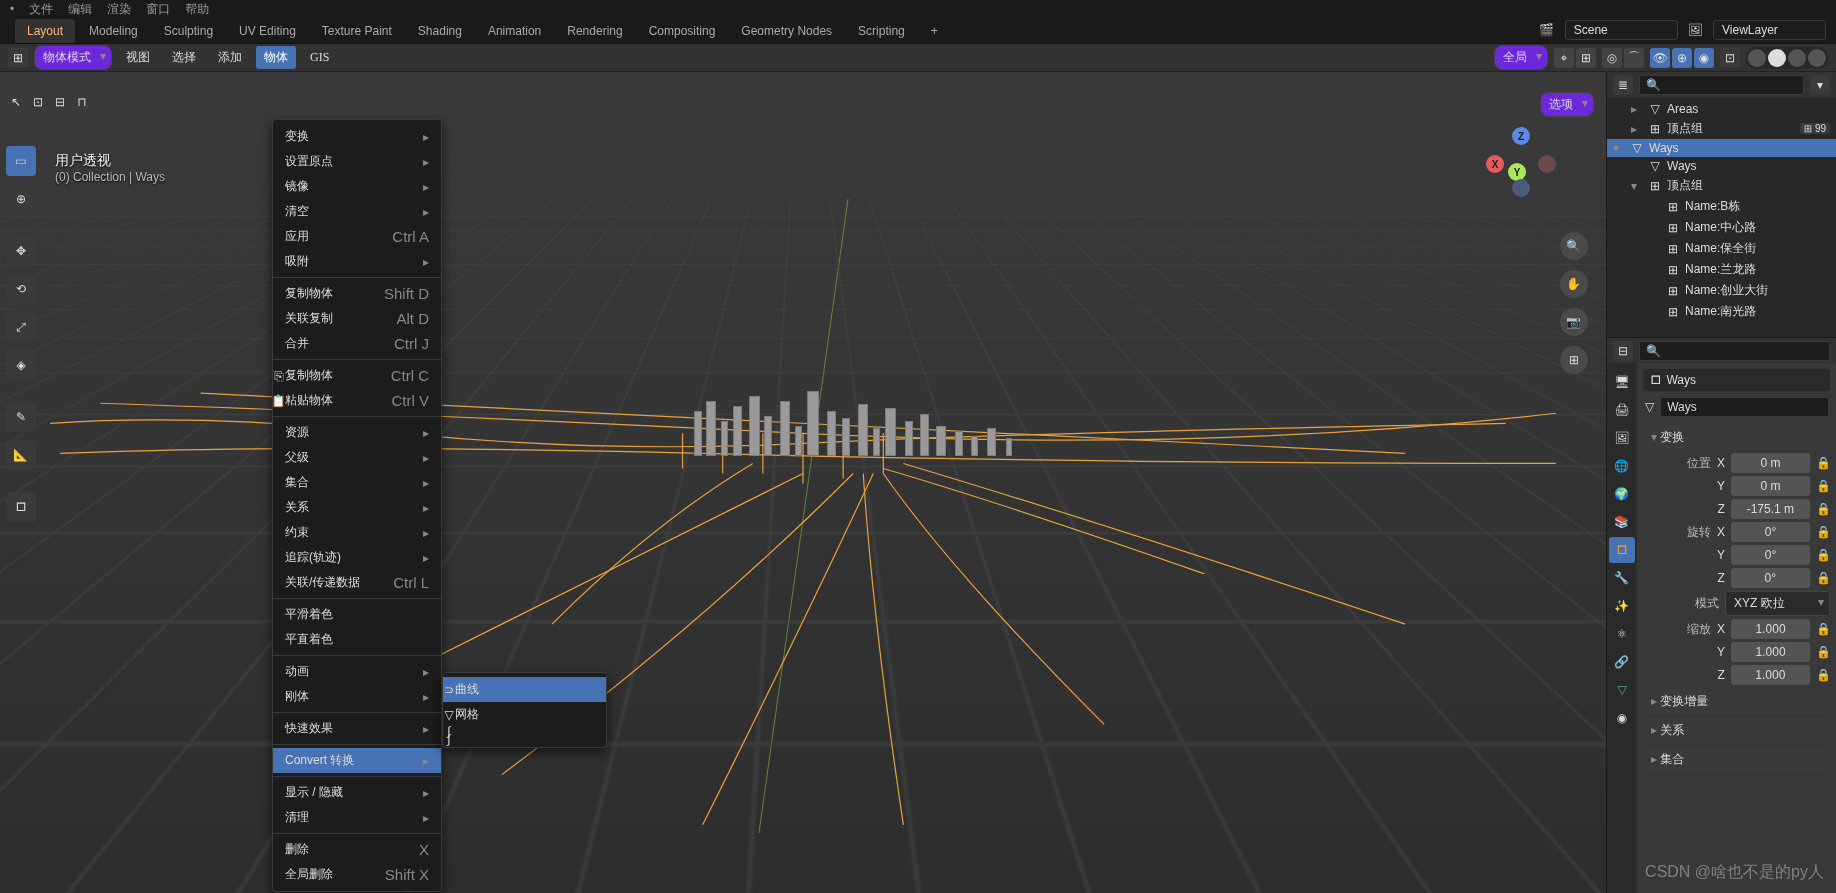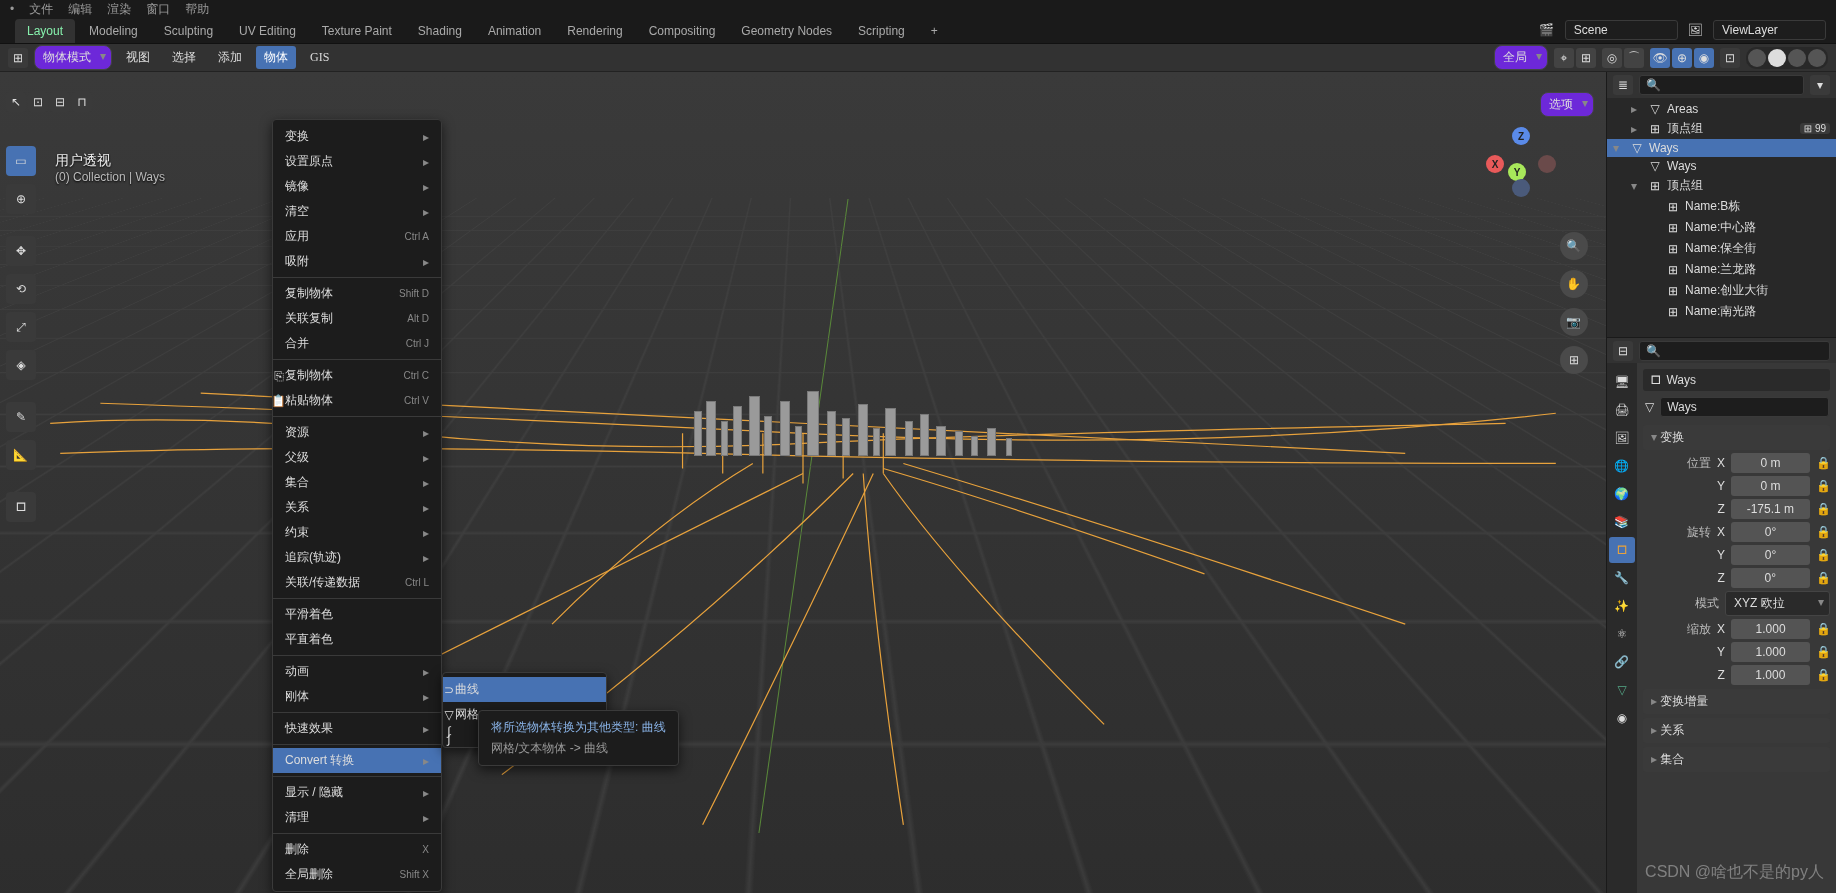--- a/index.html
+++ b/index.html
@@ -3,21 +3,21 @@
 <meta charset="utf-8">
 <style>
 * { margin:0; padding:0; box-sizing:border-box; font-family:sans-serif; font-size:12px; color:#ddd; user-select:none; }
 body { background:#232323; width:1836px; height:893px; position:relative; overflow:hidden; }
 
 .top-menu { height:18px; background:#1a1a1a; display:flex; align-items:center; padding:0 10px; gap:15px; color:#888; }
 .top-menu span { color:#999; }
 .tabs { height:26px; background:#1a1a1a; display:flex; align-items:flex-end; padding-left:15px; gap:2px; border-bottom:1px solid #111; position:relative; }
 
 .tab { padding:5px 12px; color:#aaa; border-radius:4px 4px 0 0; cursor:pointer; }
-.tab.active { background:#323232; color:#86efac; }
+.tab.active { background:#323232; color:#fdba74; }
 .scene-bar { position:absolute; right:10px; top:2px; display:flex; gap:10px; align-items:center; }
 .scene-box { background:#1d1d1d; border:1px solid #3a3a3a; padding:2px 8px; border-radius:3px; width:113px; }
 
 .sec-bar { height:28px; background:#323232; display:flex; align-items:center; padding:0 8px; gap:6px; border-bottom:1px solid #222; }
 .hdr-btn { padding:3px 8px; border-radius:3px; cursor:pointer;font-family:Liberation Serif, serif; }
 .hdr-btn.open { background:#4772b3; color:#fff; }
 .dropdown { background:#6d28d9; border:1px solid #444; border-radius:8px; padding:3px 20px 3px 8px; position:relative; }
 .dropdown::after { content:"▾"; position:absolute; right:5px; color:#888; }
 
 .icon-sq { width:20px; height:20px; border-radius:3px; display:flex; align-items:center; justify-content:center; background:#3a3a3a; }
@@ -55,21 +55,21 @@
 .ax-neg2 { background:#4a5a7a; bottom:0; left:26px; }
 
 .side-btns { position:absolute; right:18px; top:160px; display:flex; flex-direction:column; gap:10px; }
 .circ-btn { width:28px; height:28px; background:#4a4a4a; border-radius:50%; display:flex; align-items:center; justify-content:center; cursor:pointer; }
 
 .opts { position:absolute; right:12px; top:20px; }
 
 .ctx-menu { position:absolute; left:272px; top:47px; width:170px; background:#1c1c1c; border:1px solid #3a3a3a; border-radius:4px; padding:4px 0; box-shadow:0 4px 12px rgba(0,0,0,0.6); }
 .mi { padding:4px 12px; display:flex; justify-content:space-between; align-items:center; cursor:pointer; position:relative; }
 .mi.hl { background:#4772b3; }
-.mi .sc { color:#888; font-size:10px; }
+.mi .sc { color:#888; font-size:15px; }
 .mi .arr { color:#888; }
 .mi .ic { position:absolute; left:-2px; width:16px; text-align:center; }
 .sep { height:1px; background:#3a3a3a; margin:3px 0; }
 
 .sub-menu { position:absolute; left:442px; top:600px; width:165px; background:#1c1c1c; border:1px solid #3a3a3a; border-radius:4px; padding:4px 0; box-shadow:0 4px 12px rgba(0,0,0,0.6); }
 
 .tooltip { position:absolute; left:478px; top:638px; background:#1c1c1c; border:1px solid #3a3a3a; border-radius:4px; padding:8px 12px; box-shadow:0 4px 12px rgba(0,0,0,0.6); }
 .tooltip .t1 { color:#ccc; }
 .tooltip .t1 span { color:#8ab4e8; }
 .tooltip .t2 { color:#999; margin-top:4px; }
@@ -397,24 +397,20 @@
         </div>
         <div class="mi">
           <span class="ic">∫</span>
           <span></span>
         </div>
         <div class="mi">
           <span class="ic">∫</span>
           <span></span>
         </div>
       </div>
-    <div class="tooltip">
-      <div class="t1"><span>将所选物体转换为其他类型:</span> <span>曲线</span></div>
-      <div class="t2">网格/文本物体 -&gt; 曲线</div>
-    </div>
   </div>
 
   <div class="right">
     <div class="outliner">
       <div class="out-hdr">
         <div class="icon-sq">≣</div>
         <div class="search">🔍</div>
         <div class="icon-sq">▾</div>
       </div>
       <div class="tree" id="tree">

